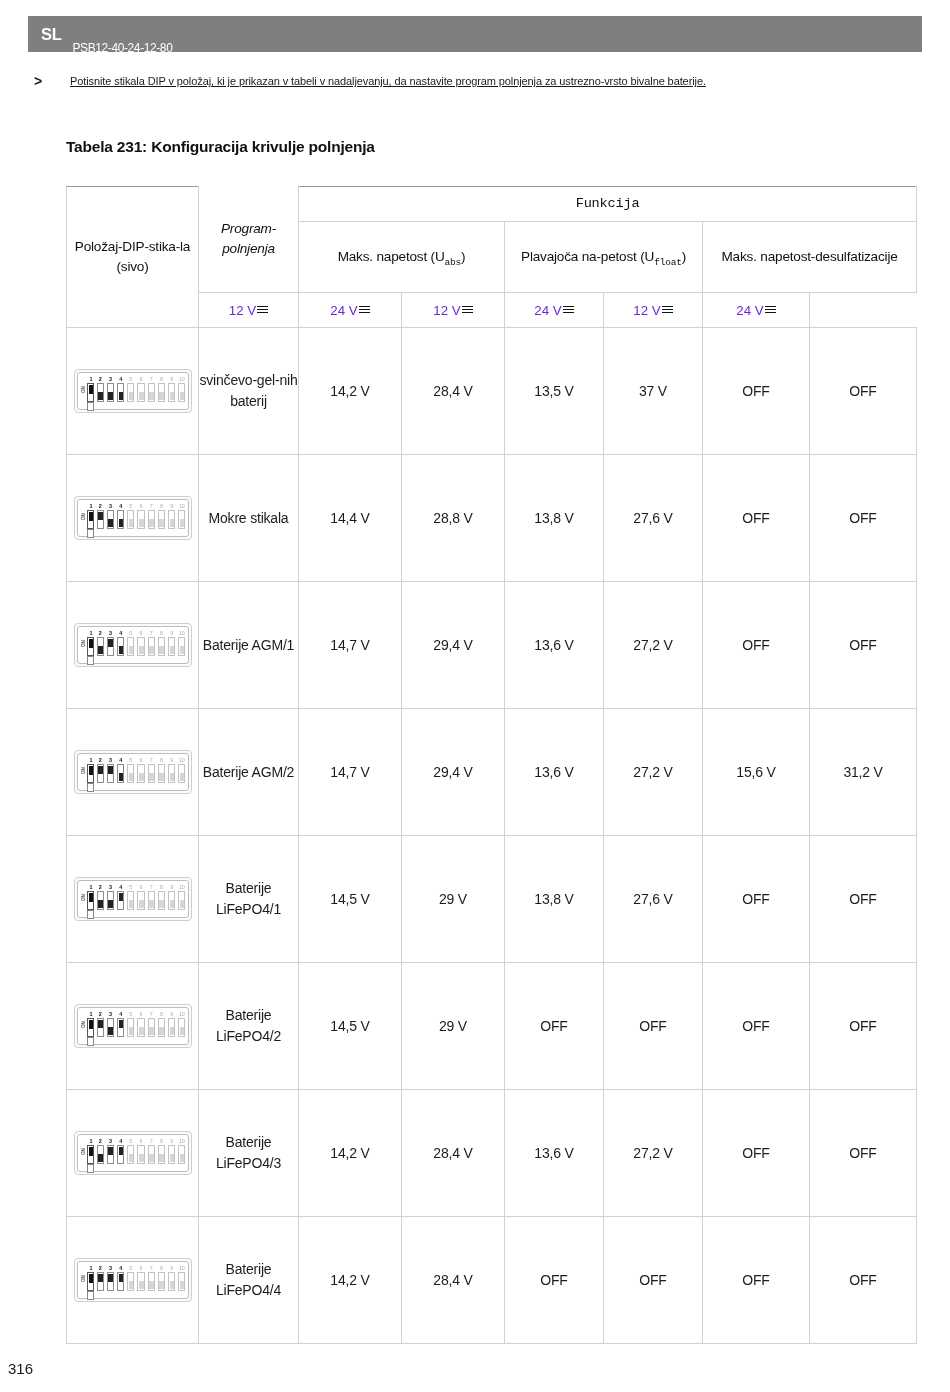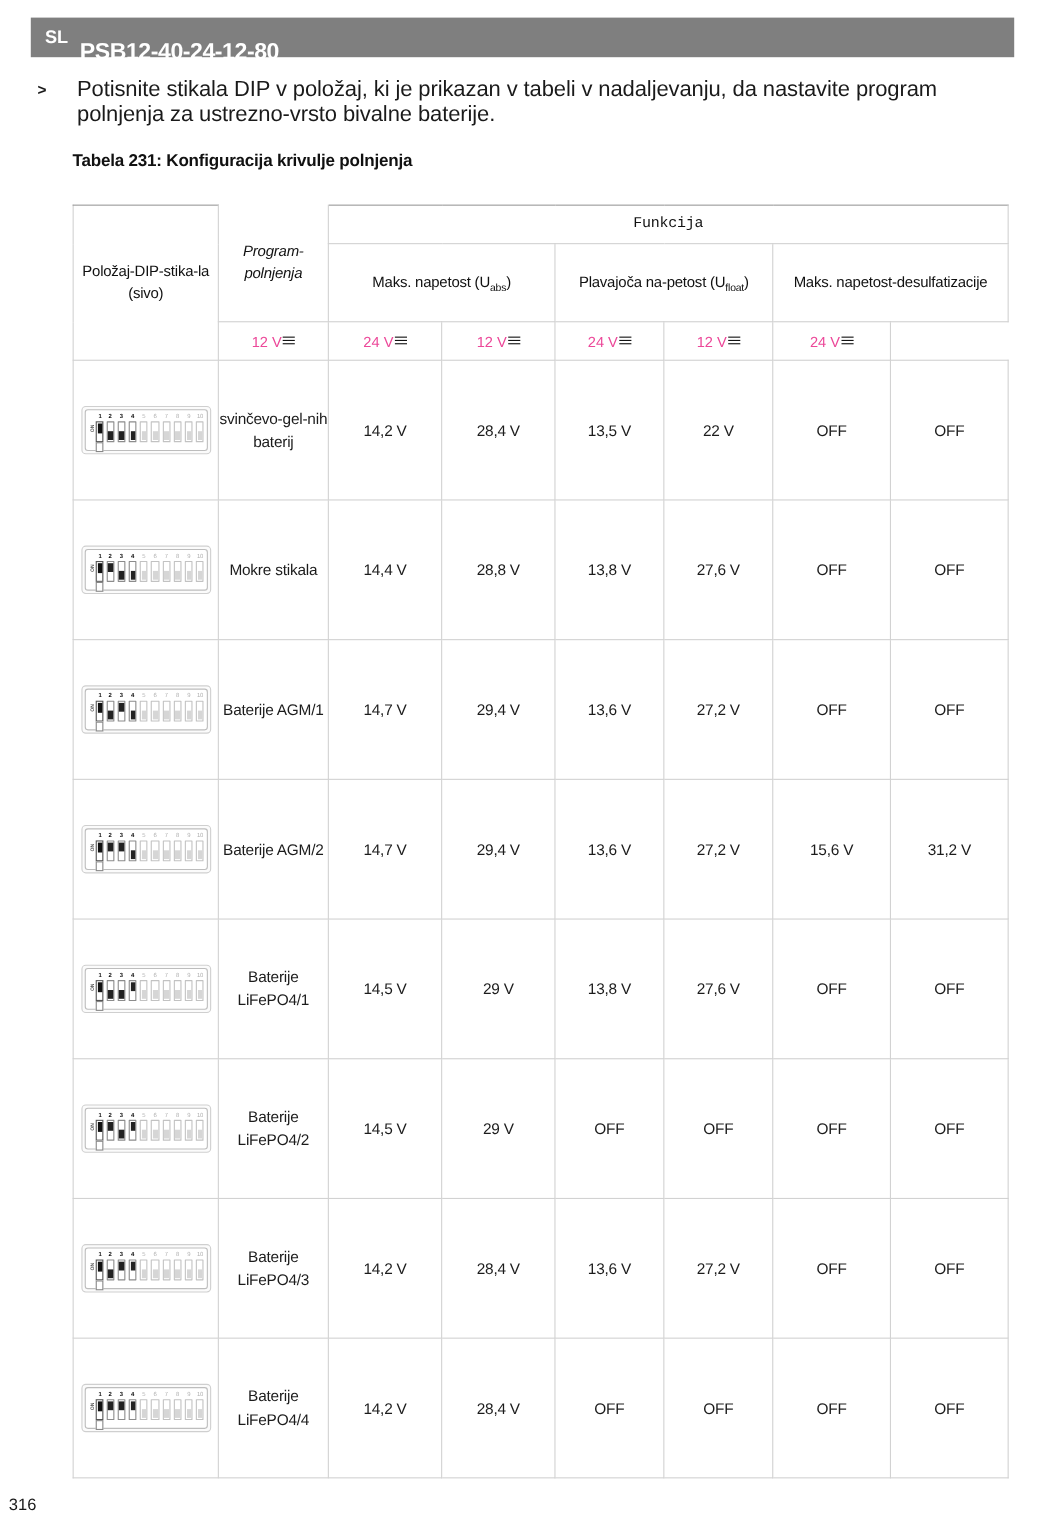--- a/index.html
+++ b/index.html
@@ -25,22 +25,22 @@
   }
   .header-lang{
     color:#ffffff;
     font-weight:bold;
     font-size:16.5px;
     letter-spacing:-0.3px;
     margin-right:11px;
   }
   .header-title{
     color:#ffffff;
-    font-weight:bold;
-    font-size:21px;
+    font-weight:normal;
+    font-size:12px;
     letter-spacing:-0.4px;
     margin-top:28px;
   }
 
   
   .bullet-block{
     position:absolute;
     left:30px; top:70px;
     width:890px;
     display:flex;
@@ -51,24 +51,25 @@
     font-size:14px;
     font-weight:bold;
     line-height:22px;
     color:#1a1a1a;
     text-align:left;
     padding-left:4px;
     box-sizing:border-box;
   }
   .bullet-text{
     flex:1;
-    font-size:20px;
+    font-size:11px;
     line-height:22.5px;
     color:#1a1a1a;
     letter-spacing:-0.1px;
+    text-decoration:underline;
   }
 
   
   .table-caption{
     position:absolute;
     left:66px; top:138px;
     font-size:15.5px;
     font-weight:bold;
     color:#111111;
     letter-spacing:-0.2px;
@@ -100,21 +101,21 @@
   th.hdr{
     font-weight:bold;
     font-size:13.6px;
     color:#111;
     line-height:20px;
     letter-spacing:-0.2px;
   }
   th.hdr-sub{
     font-weight:bold;
     font-size:13.3px;
-    color:#ec4899;
+    color:#6d28d9;
     height:34px;
     border-bottom:1.6px solid #4a4a4a;
   }
   th.funkcija{
     height:34px;
     font-size:13.6px;
     font-family:Liberation Mono, monospace;
   }
   th.col-dip{
     width:132px;
@@ -274,21 +275,21 @@
   }
 
   
   .page-num{
     position:absolute;
     left:8px; top:1360px;
     font-size:15px;
     color:#1a1a1a;
   }
 
-  sub{font-size:9.5px; line-height:0;}
+  sub{font-size:9.5px; line-height:0;font-family:Liberation Mono, monospace;}
 </style>
 </head>
 <body>
 
 <div class="header-bar">
   <span class="header-lang">SL</span>
   <span class="header-title">PSB12-40-24-12-80</span>
 </div>
 
 <div class="bullet-block">
@@ -411,21 +412,21 @@
                     </div>
                   </div>
                 </div>
               </div>
             </div>
           </td>
           <td class="cell-prog">svinčevo-gel-nih baterij</td>
           <td>14,2 V</td>
           <td>28,4 V</td>
           <td>13,5 V</td>
-          <td>22 V</td>
+          <td>37 V</td>
           <td>OFF</td>
           <td>OFF</td>
         </tr>
         <tr class="datarow">
           <td class="cell-dip">
             <div class="dip">
               <div class="dip-inner">
                 <div class="dip-on">ON</div>
                 <div class="sw1">
                   <div class="s1-num">1</div>

